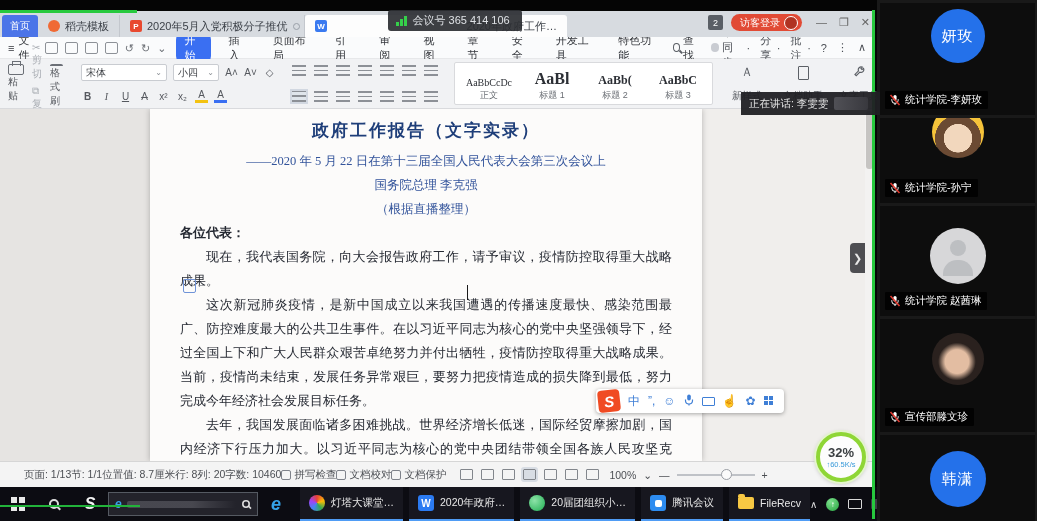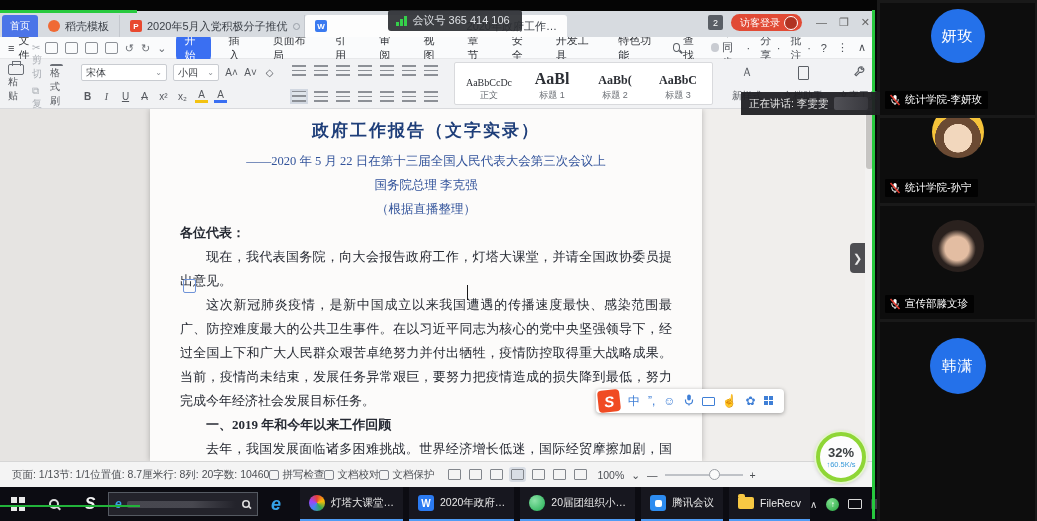--- a/index.html
+++ b/index.html
@@ -87,21 +87,21 @@
   .doc-body.indent { text-indent:2em; }
   .doc-body.h1 { font-weight:bold; text-indent:2em; }
   .vscroll { position:absolute; right:0; top:0; width:9px; height:100%; background:#f3f2f1; }
   .vscroll .thumb { position:absolute; top:2px; left:1px; width:7px; height:58px; background:#c6c4c2; border-radius:3px; }
   .margin-ico { position:absolute; left:33px; top:170px; width:13px; height:14px; border:1.5px solid #6f93d8; border-radius:2px; }
   .margin-ico::after { content:"–"; position:absolute; right:-9px; top:-1px; color:#8a8d92; font-size:10px; }
   .caret-ibeam { position:absolute; left:317px; top:176px; width:1px; height:15px; background:#1a1a1a; }
   .panel-chevron { position:absolute; right:9px; top:134px; width:15px; height:30px; background:#4e4e52; border-radius:4px 0 0 4px; color:#e8e8e8; display:flex; align-items:center; justify-content:center; font-size:11px; }
 
   
-  .statusbar { height:26px; background:#f4f4f4; border-top:1px solid #d6d6d6; display:flex; align-items:center; font-size:10.5px; color:#4c4f54; padding:0 12px; position:relative; }
+  .statusbar { height:26px; background:#f4f4f4; border-top:1px solid #d6d6d6; display:flex; align-items:center; font-size:10.5px; color:#4c4f54; padding:0 24px; position:relative; }
   .stoggle { display:flex; align-items:center; gap:3px; }
   .sticon { width:10px; height:10px; border:1px solid #7e828a; border-radius:2px; }
   .view-icons { display:flex; gap:8px; margin-left:14px; align-items:center; }
   .vicon { width:13px; height:11px; border:1px solid #82868c; border-radius:1px; }
   .vicon.sel { background:#d8dde4; outline:2px solid #d8dde4; }
   .zoomctl { display:flex; align-items:center; gap:7px; margin-left:10px; }
   .ztrack { width:78px; height:2px; background:#bfc2c7; position:relative; }
   .zhandle { position:absolute; left:44px; top:-5px; width:11px; height:11px; background:#fbfbfb; border:1px solid #9a9ea4; border-radius:50%; }
 
   
@@ -352,23 +352,22 @@
     </div>
 
     <div class="docarea">
       <div class="rightband"></div>
       <div class="page">
         <div class="doc-title">政府工作报告（文字实录）</div>
         <div class="doc-sub">——2020 年 5 月 22 日在第十三届全国人民代表大会第三次会议上</div>
         <div class="doc-sub">国务院总理 李克强</div>
         <div class="doc-sub">（根据直播整理）</div>
         <div class="doc-body salut">各位代表：</div>
-        <div class="doc-body indent">现在，我代表国务院，向大会报告政府工作，灯塔大课堂，并请全国政协委员提出意见。</div>
+        <div class="doc-body indent">现在，我代表国务院，向大会报告政府工作，请予审议，疫情防控取得重大战略成果。</div>
         <div class="doc-body indent">这次新冠肺炎疫情，是新中国成立以来我国遭遇的传播速度最快、感染范围最广、防控难度最大的公共卫生事件。在以习近平同志为核心的党中央坚强领导下，经过全国上下和广大人民群众艰苦卓绝努力并付出牺牲，疫情防控取得重大战略成果。当前，疫情尚未结束，发展任务异常艰巨，要努力把疫情造成的损失降到最低，努力完成今年经济社会发展目标任务。</div>
-        <div class="doc-body h1">一、2019 年和今年以来工作回顾</div>
         <div class="doc-body indent">去年，我国发展面临诸多困难挑战。世界经济增长低迷，国际经贸摩擦加剧，国内经济下行压力加大。以习近平同志为核心的党中央团结带领全国各族人民攻坚克难，完成全年主要目标任务，为全面建成小康社会打下决定性基础。</div>
         <span class="margin-ico"></span>
         <span class="caret-ibeam"></span>
       </div>
       <div class="panel-chevron">❯</div>
       <div class="vscroll">
           <div class="thumb"></div>
         </div>
     </div>
 
@@ -532,20 +531,35 @@
     <div class="tile-label">
       <svg width="12" height="12" viewBox="0 0 12 12">
           <rect x="4.4" y="1" width="3.2" height="5.6" rx="1.6" fill="#fff"></rect>
           <path d="M2.8 5.2v1a3.2 3.2 0 0 0 6.4 0v-1" fill="none" stroke="#fff" stroke-width="1"></path>
           <line x1="6" y1="9.6" x2="6" y2="11" stroke="#fff" stroke-width="1"></line>
           <line x1="1.5" y1="1" x2="10.5" y2="11" stroke="#e03b30" stroke-width="1.6"></line>
         </svg>
       <span>统计学院-孙宁</span>
     </div>
   </div>
+  <div class="tile t3">
+    <div class="ava">
+        <span class="sil-head"></span>
+        <span class="sil-body"></span>
+      </div>
+    <div class="tile-label">
+      <svg width="12" height="12" viewBox="0 0 12 12">
+          <rect x="4.4" y="1" width="3.2" height="5.6" rx="1.6" fill="#fff"></rect>
+          <path d="M2.8 5.2v1a3.2 3.2 0 0 0 6.4 0v-1" fill="none" stroke="#fff" stroke-width="1"></path>
+          <line x1="6" y1="9.6" x2="6" y2="11" stroke="#fff" stroke-width="1"></line>
+          <line x1="1.5" y1="1" x2="10.5" y2="11" stroke="#e03b30" stroke-width="1.6"></line>
+        </svg>
+      <span>统计学院 赵茜琳</span>
+    </div>
+  </div>
   <div class="tile t4">
     <div class="ava"></div>
     <div class="tile-label">
       <svg width="12" height="12" viewBox="0 0 12 12">
           <rect x="4.4" y="1" width="3.2" height="5.6" rx="1.6" fill="#fff"></rect>
           <path d="M2.8 5.2v1a3.2 3.2 0 0 0 6.4 0v-1" fill="none" stroke="#fff" stroke-width="1"></path>
           <line x1="6" y1="9.6" x2="6" y2="11" stroke="#fff" stroke-width="1"></line>
           <line x1="1.5" y1="1" x2="10.5" y2="11" stroke="#e03b30" stroke-width="1.6"></line>
         </svg>
       <span>宣传部滕文珍</span>

